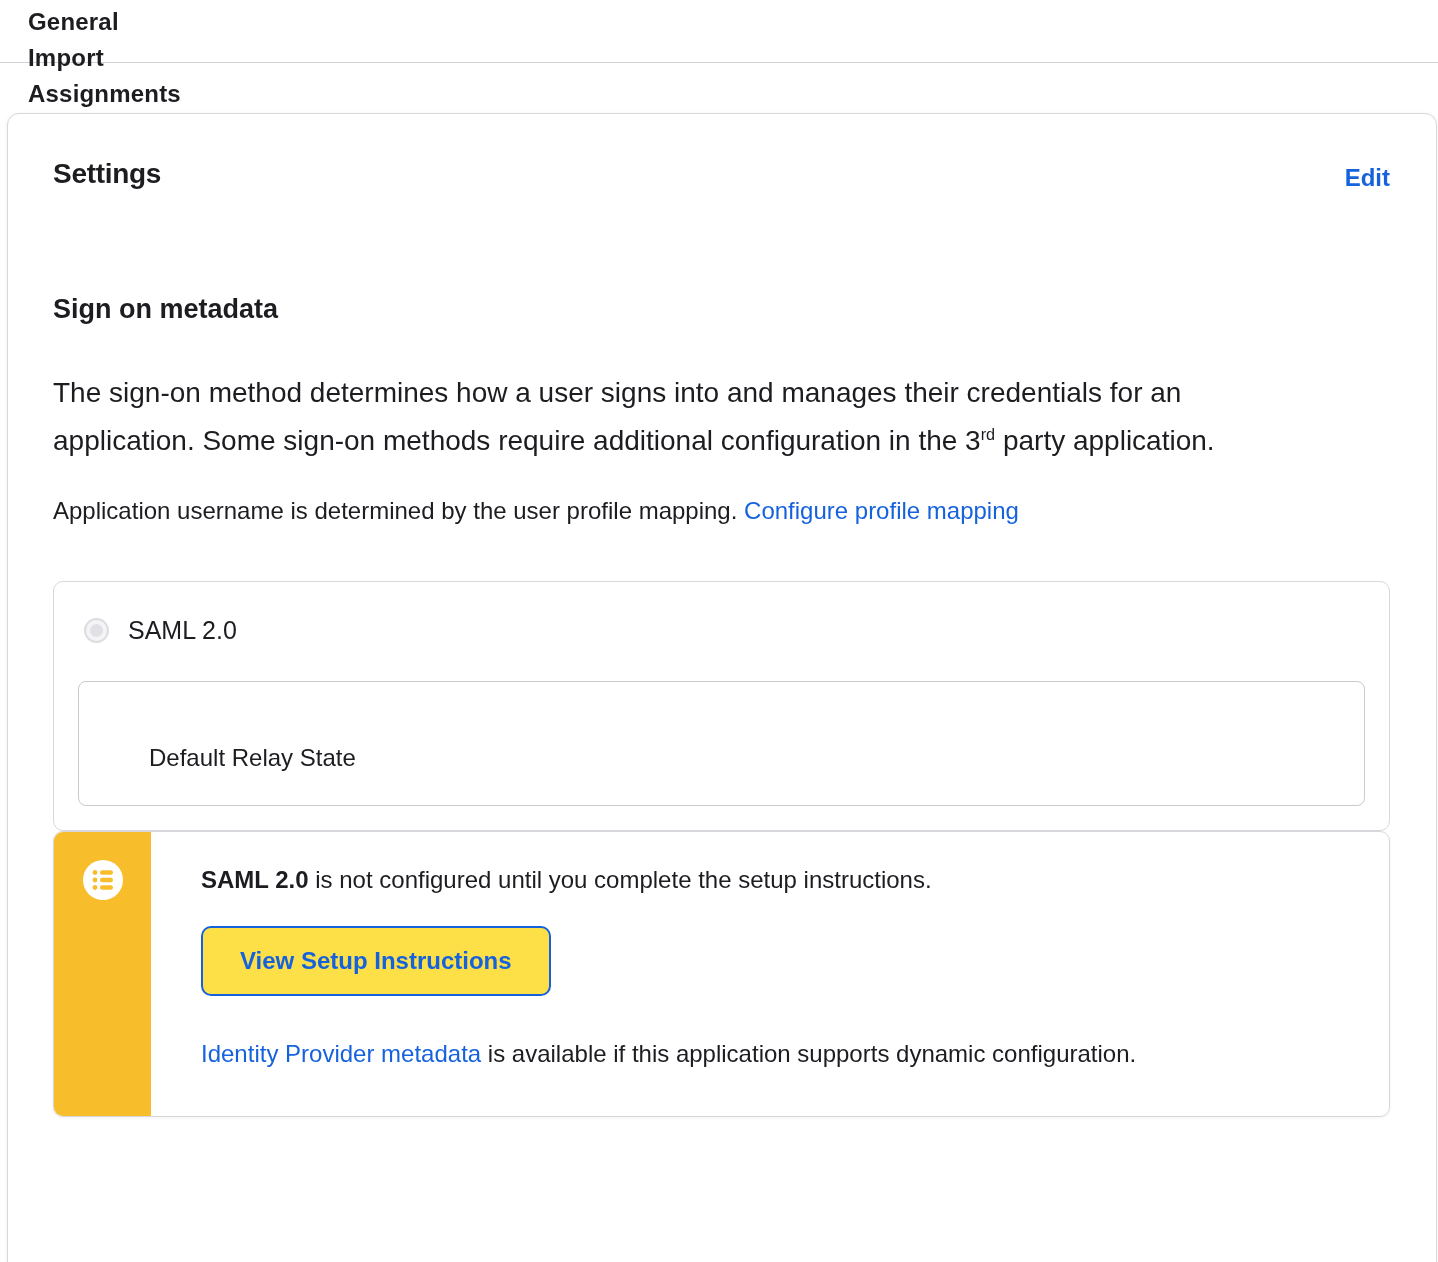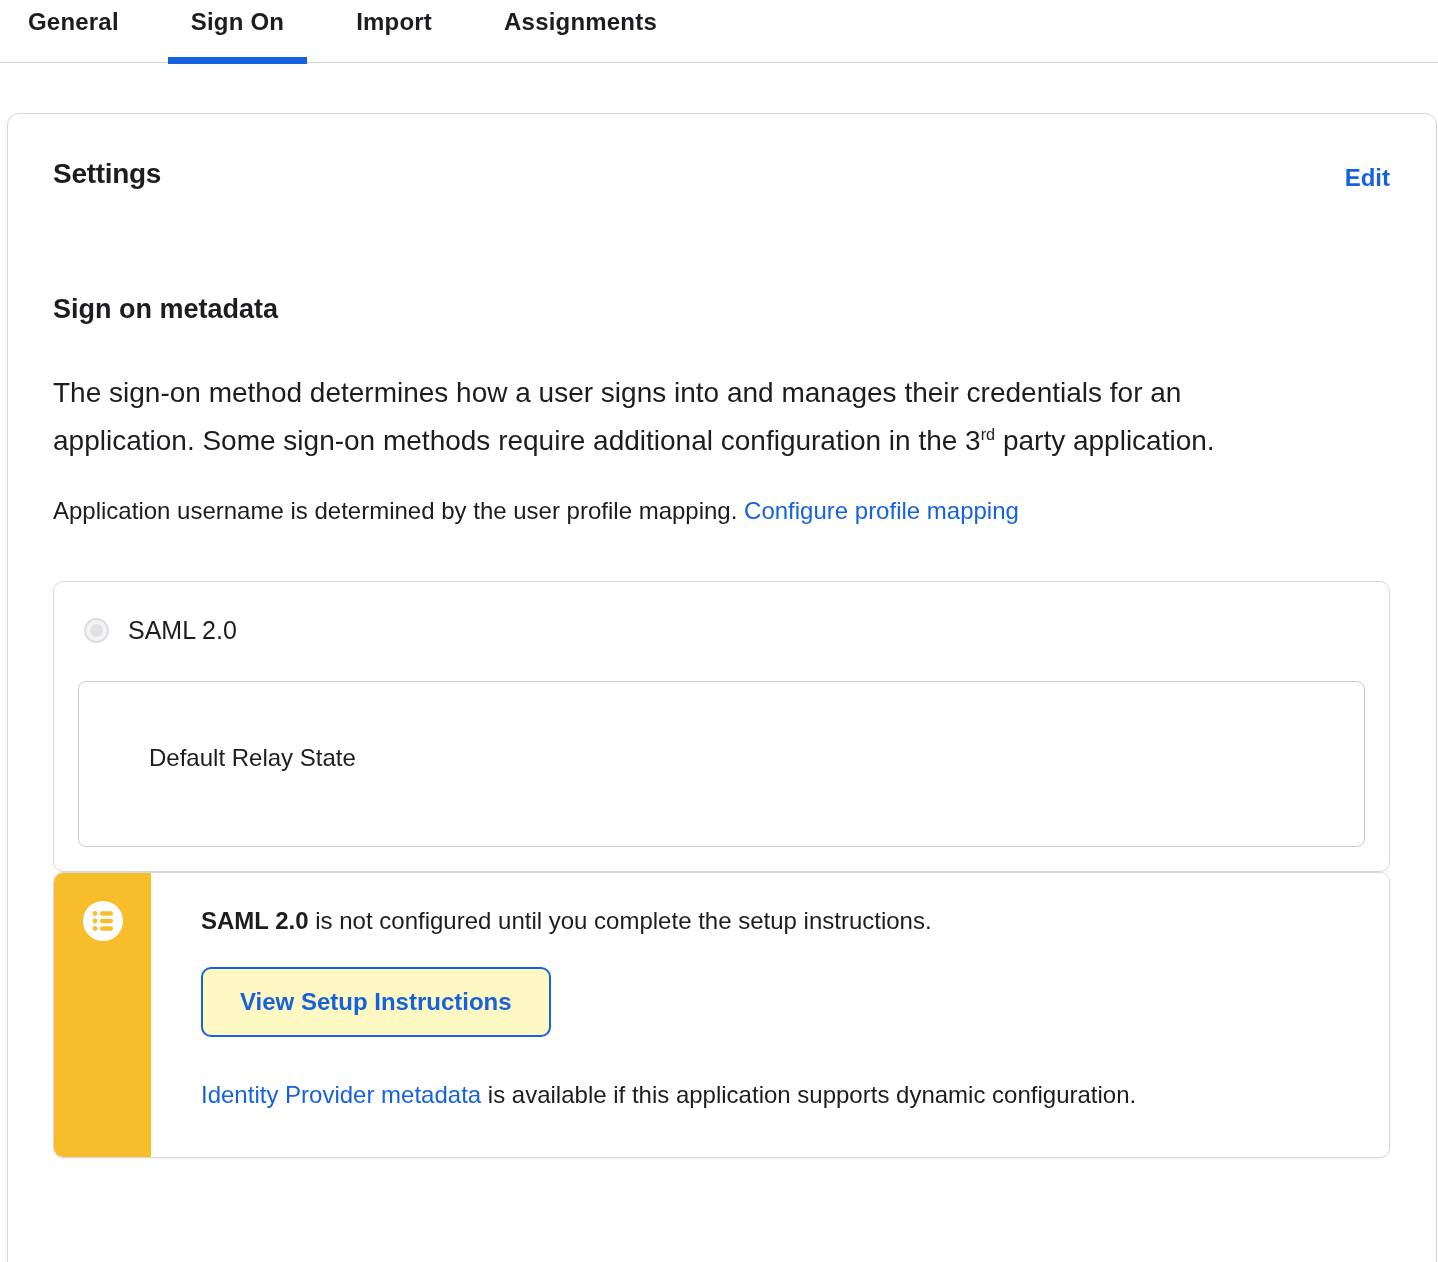--- a/index.html
+++ b/index.html
@@ -19,20 +19,21 @@
     position:relative;
   }
 
   
   .tabbar{
     display:flex;
     align-items:flex-start;
     height:63px;
     border-bottom:1px solid #d2d2d7;
     padding-left:5px;
+    flex-direction:column;
   }
   .tab{
     position:relative;
     font-size:24px;
     font-weight:700;
     letter-spacing:0.2px;
     padding:8px 23px 0;
     height:63px;
     margin-right:26px;
     cursor:pointer;
@@ -137,21 +138,21 @@
   }
   .radio-label{
     margin-left:19px;
     font-size:25px;
     font-weight:400;
   }
   .relay-box{
     margin-top:36px;
     border:1px solid var(--border-dark);
     border-radius:8px;
-    height:166px;
+    height:125px;
     padding:62px 0 0 70px;
   }
   .relay-label{
     font-size:24px;
   }
 
   
   .banner{
     display:flex;
     border:1px solid var(--border);
@@ -173,42 +174,41 @@
     padding:32px 40px 46px 50px;
   }
   .banner-message{
     font-size:24px;
     line-height:32px;
   }
   .banner-message b{font-weight:700;}
   .setup-btn{
     margin-top:30px;
     display:inline-block;
-    background:#fef9c3;
+    background:#fde047;
     border:2px solid var(--blue);
     border-radius:10px;
     padding:19px 37px;
     font-family:"Liberation Sans", sans-serif;
     font-size:24px;
     font-weight:700;
     color:var(--blue);
     cursor:pointer;
   }
   .metadata-line{
     margin-top:42px;
     font-size:24px;
     line-height:32px;
   }
 </style>
 </head>
 <body>
 
 <nav class="tabbar">
   <div class="tab">General</div>
-  <div class="tab active">Sign On</div>
   <div class="tab">Import</div>
   <div class="tab">Assignments</div>
 </nav>
 
 <section class="card">
 
   <div class="card-header">
     <h1 class="panel-title">Settings</h1>
     <a class="edit-link">Edit</a>
   </div>

